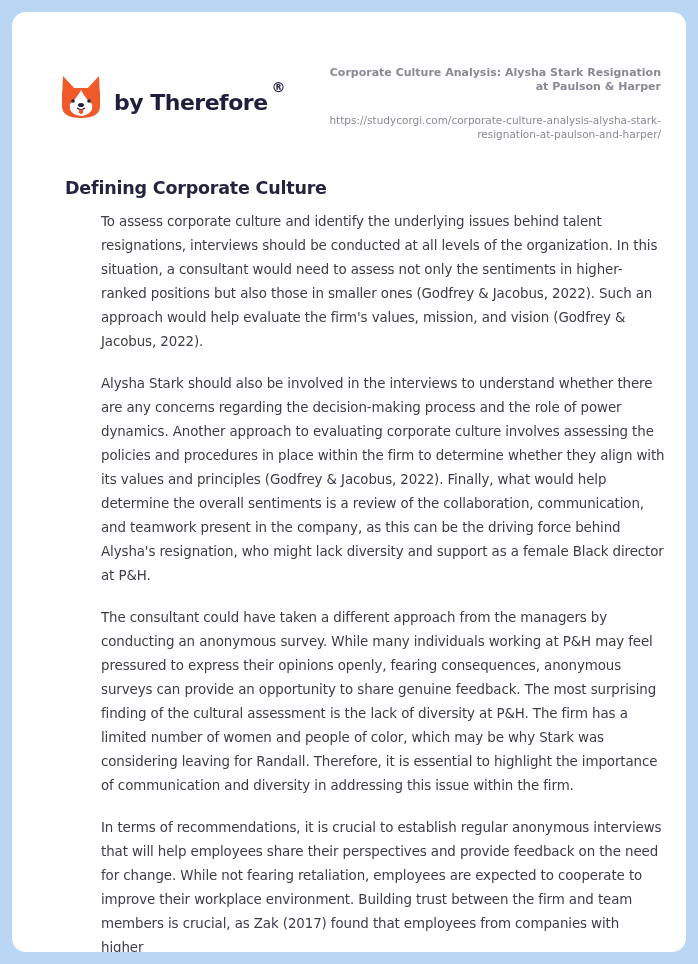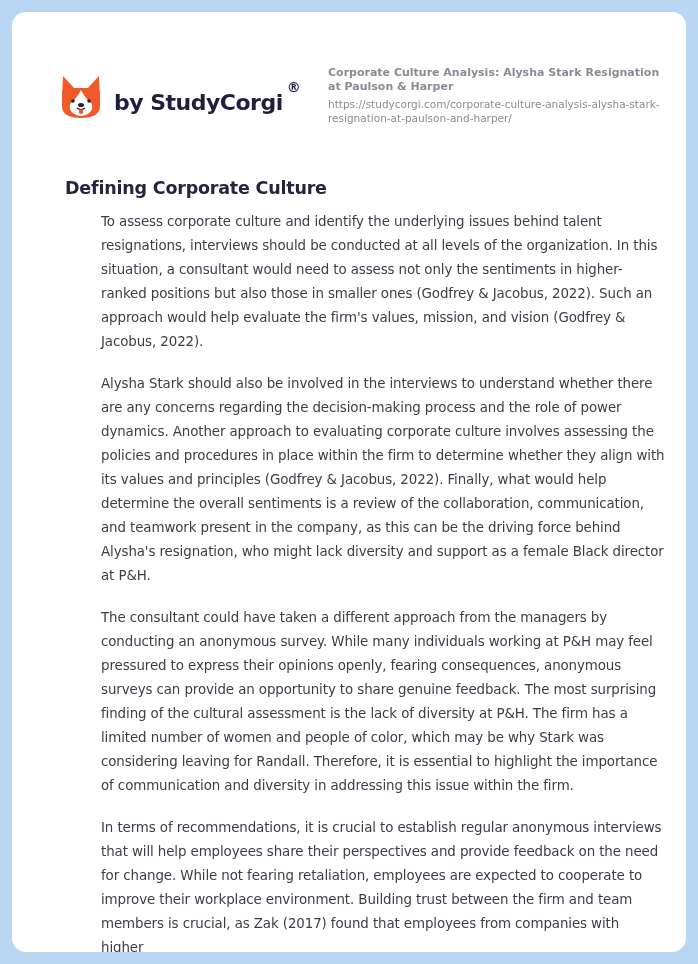--- a/index.html
+++ b/index.html
@@ -39,33 +39,33 @@
       font-family: "DejaVu Sans", sans-serif;
       font-size: 14px;
       color: #1f1f3d;
       position: relative;
       top: -10px;
       margin-left: 4px;
       font-weight: bold;
     }
     .meta {
       position: absolute;
-      right: 18px; top: 54px;
+      right: 25px; top: 54px;
       width: 340px;
-      text-align: left;
+      text-align: right;
     }
     .meta-title {
       font-family: "DejaVu Sans", sans-serif;
       font-weight: bold;
       font-size: 11px;
       line-height: 14px;
       color: #8a8a96;
     }
     .meta-url {
-      margin-top: 3px;
+      margin-top: 19px;
       font-family: "DejaVu Sans", sans-serif;
       font-size: 10.5px;
       line-height: 14px;
       color: #8a8a96;
     }
     .content {
       position: absolute;
       left: 53px; top: 163px;
       width: 600px;
     }
@@ -106,21 +106,21 @@
 
         <circle cx="13" cy="27" r="1.8" fill="#1f1f3d"></circle>
         <circle cx="29" cy="27" r="1.8" fill="#1f1f3d"></circle>
 
         <ellipse cx="21" cy="31" rx="3" ry="2" fill="#1f1f3d"></ellipse>
 
         <path d="M17 34 Q21 37 25 34" stroke="#1f1f3d" stroke-width="1.2" fill="none"></path>
 
         <path d="M19 35.5 L23 35.5 L23 39 Q21 41 19 39 Z" fill="#f05a28"></path>
       </svg>
-      <span class="brand">by StudyCorgi</span>
+      <span class="brand">by Therefore</span>
       <span class="reg">®</span>
     </div>
     <div class="meta">
       <div class="meta-title">Corporate Culture Analysis: Alysha Stark Resignation at Paulson &amp; Harper</div>
       <div class="meta-url">https://studycorgi.com/corporate-culture-analysis-alysha-stark-resignation-at-paulson-and-harper/</div>
     </div>
   </div>
 
   <div class="content">
     <section>

